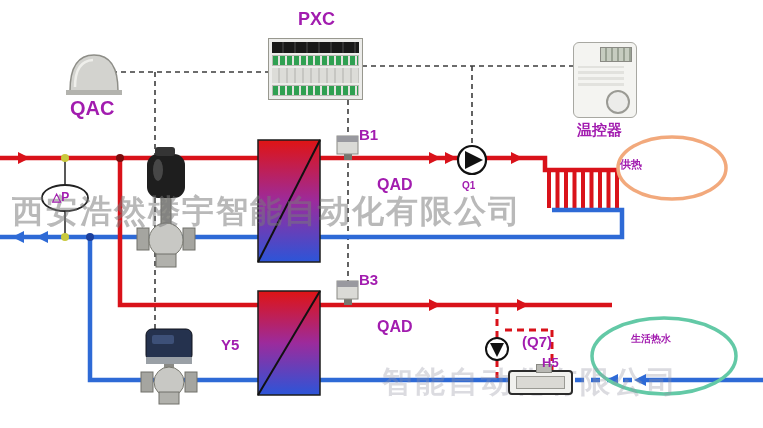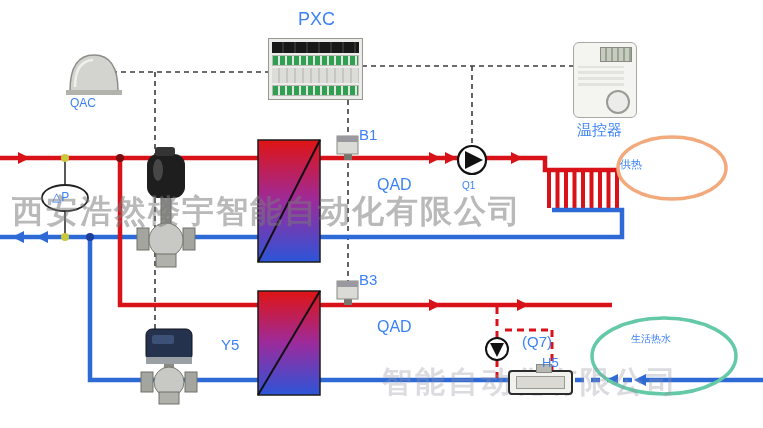--- a/index.html
+++ b/index.html
@@ -30,21 +30,21 @@
   .tstat-lcd{width:30px;height:13px;margin-left:auto;border:1px solid #8a8a84;
              background:repeating-linear-gradient(90deg,#c6ccc0 0 4px,#9aa294 4px 6px);}
   .tstat-lines{margin-top:4px;width:46px;height:20px;background:repeating-linear-gradient(0deg,#e2e2de 0 3px,#f4f4f1 3px 6px);}
   .tstat-dial{width:20px;height:20px;border-radius:50%;border:2px solid #9a9a94;background:#ececea;margin:4px 2px 0 auto;}
 
   .fswitch{left:508px;top:370px;width:65px;height:25px;background:#f1f1ee;border:2px solid #2c2c2c;border-radius:4px;}
   .fswitch-inner{margin:4px 6px;height:11px;background:#dad9d4;border:1px solid #9a9a94;}
   .fswitch-tab{position:absolute;left:26px;top:-8px;width:14px;height:7px;background:#b9b9b4;border:1px solid #8a8a84;}
 
   
-  .lbl{position:absolute;z-index:4;font-weight:normal;color:#3b82f6;white-space:nowrap;line-height:1.1;}
+  .lbl{position:absolute;z-index:4;font-weight:bold;color:#a21caf;white-space:nowrap;line-height:1.1;}
 
   
   .watermark{position:absolute;z-index:2;white-space:nowrap;font-weight:bold;pointer-events:none;}
   .wm-main{left:12px;top:190px;font-size:32px;letter-spacing:2px;color:rgba(120,120,120,0.52);}
   .wm-partial{left:382px;top:362px;font-size:30px;letter-spacing:3px;color:rgba(150,150,165,0.34);}
 </style>
 </head>
 <body>
 
 <div class="canvas">
@@ -178,21 +178,21 @@
     <div class="tstat-lines"></div>
     <div class="tstat-dial"></div>
   </div>
 
   <div class="comp fswitch">
     <div class="fswitch-tab"></div>
     <div class="fswitch-inner"></div>
   </div>
 
   <div class="lbl" style="left:298px;top:10px;font-size:18px">PXC</div>
-  <div class="lbl" style="left:70px;top:97px;font-size:12px">QAC</div>
+  <div class="lbl" style="left:70px;top:97px;font-size:20px">QAC</div>
   <div class="lbl" style="left:577px;top:122px;font-size:15px">温控器</div>
   <div class="lbl" style="left:359px;top:127px;font-size:15px">B1</div>
   <div class="lbl" style="left:377px;top:176px;font-size:16px">QAD</div>
   <div class="lbl" style="left:462px;top:180px;font-size:10px">Q1</div>
   <div class="lbl" style="left:620px;top:158px;font-size:11px">供热</div>
   <div class="lbl" style="left:359px;top:272px;font-size:15px">B3</div>
   <div class="lbl" style="left:377px;top:318px;font-size:16px">QAD</div>
   <div class="lbl" style="left:221px;top:337px;font-size:15px">Y5</div>
   <div class="lbl" style="left:522px;top:334px;font-size:15px">(Q7)</div>
   <div class="lbl" style="left:542px;top:356px;font-size:13px">H5</div>

